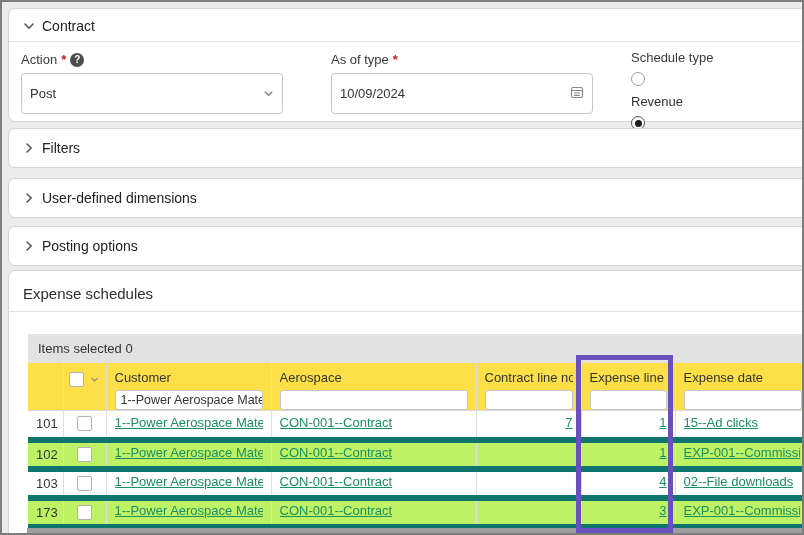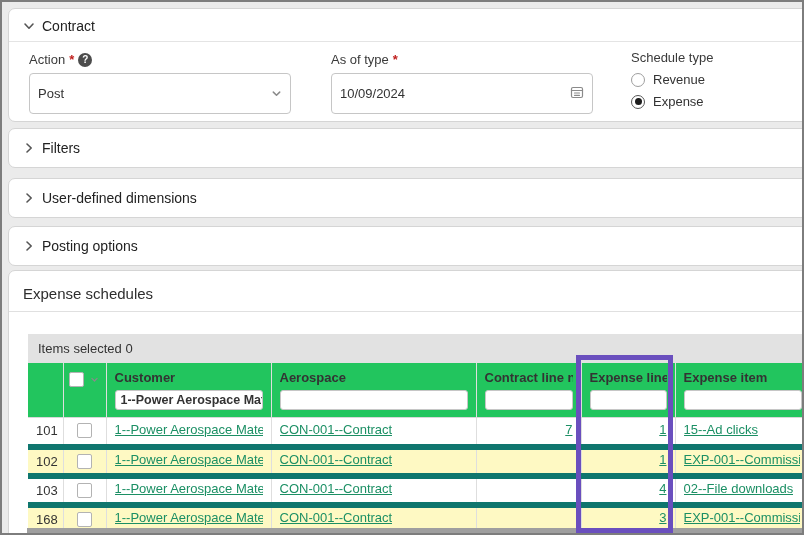--- a/index.html
+++ b/index.html
@@ -32,54 +32,54 @@
   .chev { display:inline-flex; width:12px; height:12px; align-items:center; justify-content:center; }
 
   
   .fields { position:relative; height:78px; }
   .field-label { font-size:13px; color:#3a3a3a; display:flex; align-items:center; gap:4px; }
   .req { color:#c0201e; font-weight:bold; font-size:13px; }
   .help-icon {
     width:14px; height:14px; border-radius:50%; background:#4c4c4c; color:#fff;
     font-size:10px; font-weight:bold; display:inline-flex; align-items:center; justify-content:center;
   }
-  .group-action { position:absolute; left:20px; top:10px; width:262px; }
+  .group-action { position:absolute; left:12px; top:10px; width:262px; }
   .group-date   { position:absolute; left:322px; top:10px; width:262px; }
   .group-stype  { position:absolute; left:622px; top:8px; }
 
   .inputbox {
     margin-top:6px; height:41px; border:1px solid #c6c6c6; border-radius:4px;
     background:#fff; display:flex; align-items:center; padding:0 8px; font-size:13px; color:#333;
     justify-content:space-between;
   }
-  .radio-row { display:flex; align-items:center; gap:8px; margin-top:7px; font-size:13px; }
+  .radio-row { display:flex; align-items:flex-start; gap:8px; margin-top:7px; font-size:13px;flex-direction:column; }
   .radio {
     width:14px; height:14px; border-radius:50%; border:1px solid #9e9e9e; background:#fff;
     display:inline-flex; align-items:center; justify-content:center;
   }
   .radio.sel { border-color:#555; }
   .radio .dot { width:7px; height:7px; border-radius:50%; background:#1c1c1c; }
 
   
   .es-title { font-size:15px; color:#2e2e2e; padding:14px 0 9px 14px; border-bottom:1px solid #e0e0e0; }
   .items-bar {
     margin:22px 0 0 19px; height:29px; background:#e2e2e2;
     display:flex; align-items:center; padding-left:10px; font-size:13px; color:#333;
   }
   table.grid { border-collapse:collapse; table-layout:fixed; margin-left:19px; width:calc(100% - 19px); font-size:13px; }
   table.grid td, table.grid th { border-right:1px solid #dedede; border-bottom:6px solid #0f766e; padding:0 8px; vertical-align:middle; }
-  table.grid tr.hdr th { background:#22c55e; border-bottom:1px solid #d8d8d8; text-align:left; font-weight:bold; padding-top:7px; padding-bottom:7px; vertical-align:top; }
+  table.grid tr.hdr th { background:#fde047; border-bottom:1px solid #d8d8d8; text-align:left; font-weight:normal; padding-top:7px; vertical-align:top; }
   .hdr-label { font-size:13px; color:#333; margin-bottom:5px; white-space:nowrap; overflow:hidden; }
   .filter-input {
     width:100%; height:20px; border:1px solid #c6c6c6; border-radius:3px; background:#fff;
     font-size:12.5px; color:#333; display:flex; align-items:center; padding:0 5px;
     white-space:nowrap; overflow:hidden;
   }
   tr.datarow { height:29px; }
-  tr.datarow.alt td { background:#fef9c3; }
+  tr.datarow.alt td { background:#bef264; }
   td.rownum { text-align:center; color:#333; }
   td.num-cell { text-align:right; }
   .checkbox { width:15px; height:15px; border:1px solid #b3b3b3; border-radius:2px; background:#fff; display:inline-block; }
   .cb-wrap { display:flex; align-items:center; justify-content:center; gap:4px; }
   a.glink { color:#1b8f64; text-decoration:underline; white-space:nowrap; overflow:hidden; display:inline-block; max-width:100%; }
 
   .hscroll { position:absolute; left:25px; right:0; bottom:0; height:5px; background:#9f9f9f; }
 
   .hl-box {
     position:absolute; left:574px; top:353px; width:97px; height:178px;
@@ -233,21 +233,21 @@
             <span></span>
           </div>
         </th>
         <th>
           <div class="hdr-label">Expense line no.</div>
           <div class="filter-input">
             <span></span>
           </div>
         </th>
         <th>
-          <div class="hdr-label">Expense item</div>
+          <div class="hdr-label">Expense date</div>
           <div class="filter-input" style="width:118px">
             <span></span>
           </div>
         </th>
       </tr>
 
       <tr class="datarow">
         <td class="rownum">101</td>
         <td>
               <div class="cb-wrap">
@@ -283,21 +283,21 @@
               </div>
             </td>
         <td><a class="glink" href="#">1--Power Aerospace Materials</a></td>
         <td><a class="glink" href="#">CON-001--Contract</a></td>
         <td class="num-cell"><a class="glink" href="#"></a></td>
         <td class="num-cell"><a class="glink" href="#">4</a></td>
         <td><a class="glink" href="#">02--File downloads</a></td>
       </tr>
 
       <tr class="datarow alt">
-        <td class="rownum">168</td>
+        <td class="rownum">173</td>
         <td>
               <div class="cb-wrap">
                 <span class="checkbox"></span>
               </div>
             </td>
         <td><a class="glink" href="#">1--Power Aerospace Materials</a></td>
         <td><a class="glink" href="#">CON-001--Contract</a></td>
         <td class="num-cell"><a class="glink" href="#"></a></td>
         <td class="num-cell"><a class="glink" href="#">3</a></td>
         <td><a class="glink" href="#">EXP-001--Commissions</a></td>

